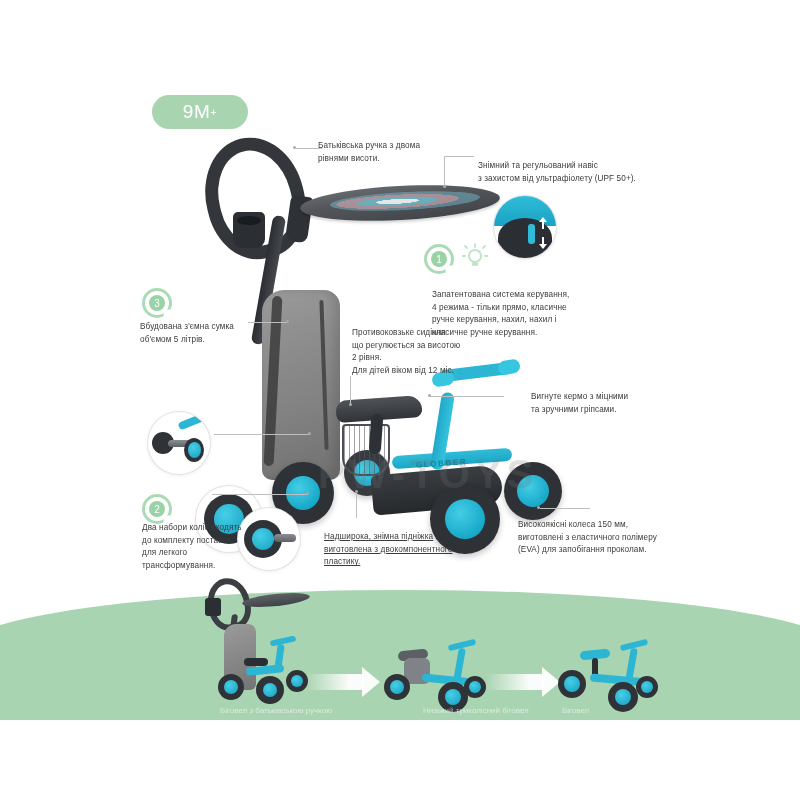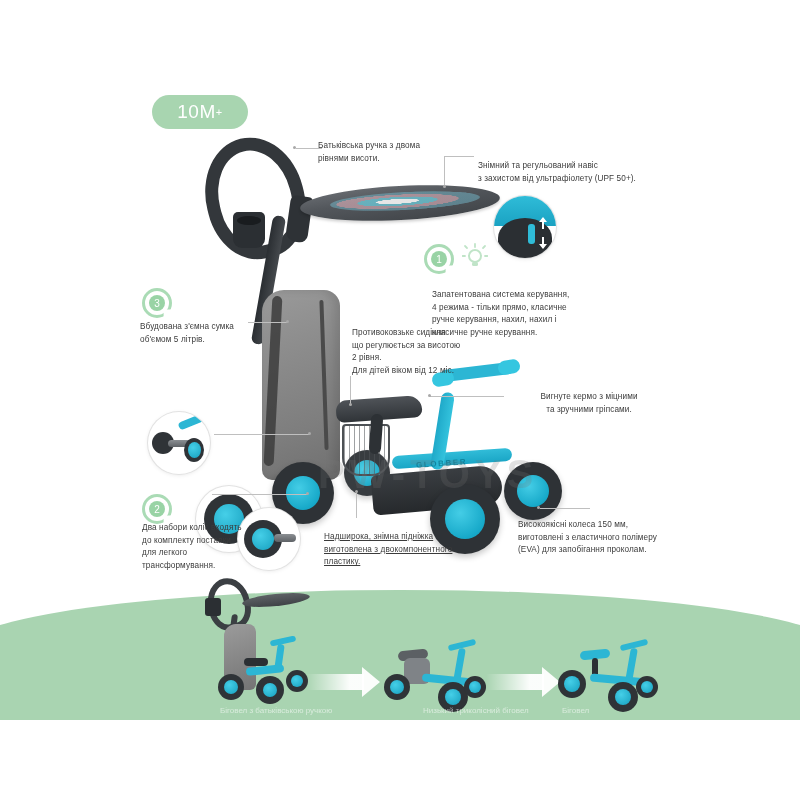--- a/index.html
+++ b/index.html
@@ -341,21 +341,21 @@
     color: rgba(120,120,120,.22);
     white-space: nowrap;
   }
 </style>
 </head>
 <body>
 
 <div id="page">
 
   <div class="age-badge">
-    <span>10M</span>
+    <span>9M</span>
       <sup>+</sup>
   </div>
 
   <div>
 
     <div class="handle-loop"></div>
     <div class="handle-stem"></div>
     <div class="cup-holder"></div>
 
     <div class="canopy-arm"></div>
@@ -493,21 +493,21 @@
 
   <div class="callout" style="left:140px; top:321px; width:140px;">Вбудована з'ємна сумка
 об'ємом 5 літрів.</div>
 
 
   <div class="callout" style="left:352px; top:327px; width:145px;">Противоковзьке сидіння
 що регулюється за висотою
 2 рівня.
 Для дітей віком від 12 міс.</div>
 
-  <div class="callout" style="left:514px; top:391px; width:150px;text-align:center;">Вигнуте кермо з міцними
+  <div class="callout" style="left:531px; top:391px; width:150px;">Вигнуте кермо з міцними
 та зручними гріпсами.</div>
 
   <div class="callout" style="left:142px; top:522px; width:115px;">Два набори коліс входять
 до комплекту поставки
 для легкого
 трансформування.</div>
 
   <div class="callout" style="left:324px; top:531px; width:165px;text-decoration:underline;">Надширока, знімна підніжка
 виготовлена з  двокомпонентного
 пластику.</div>

